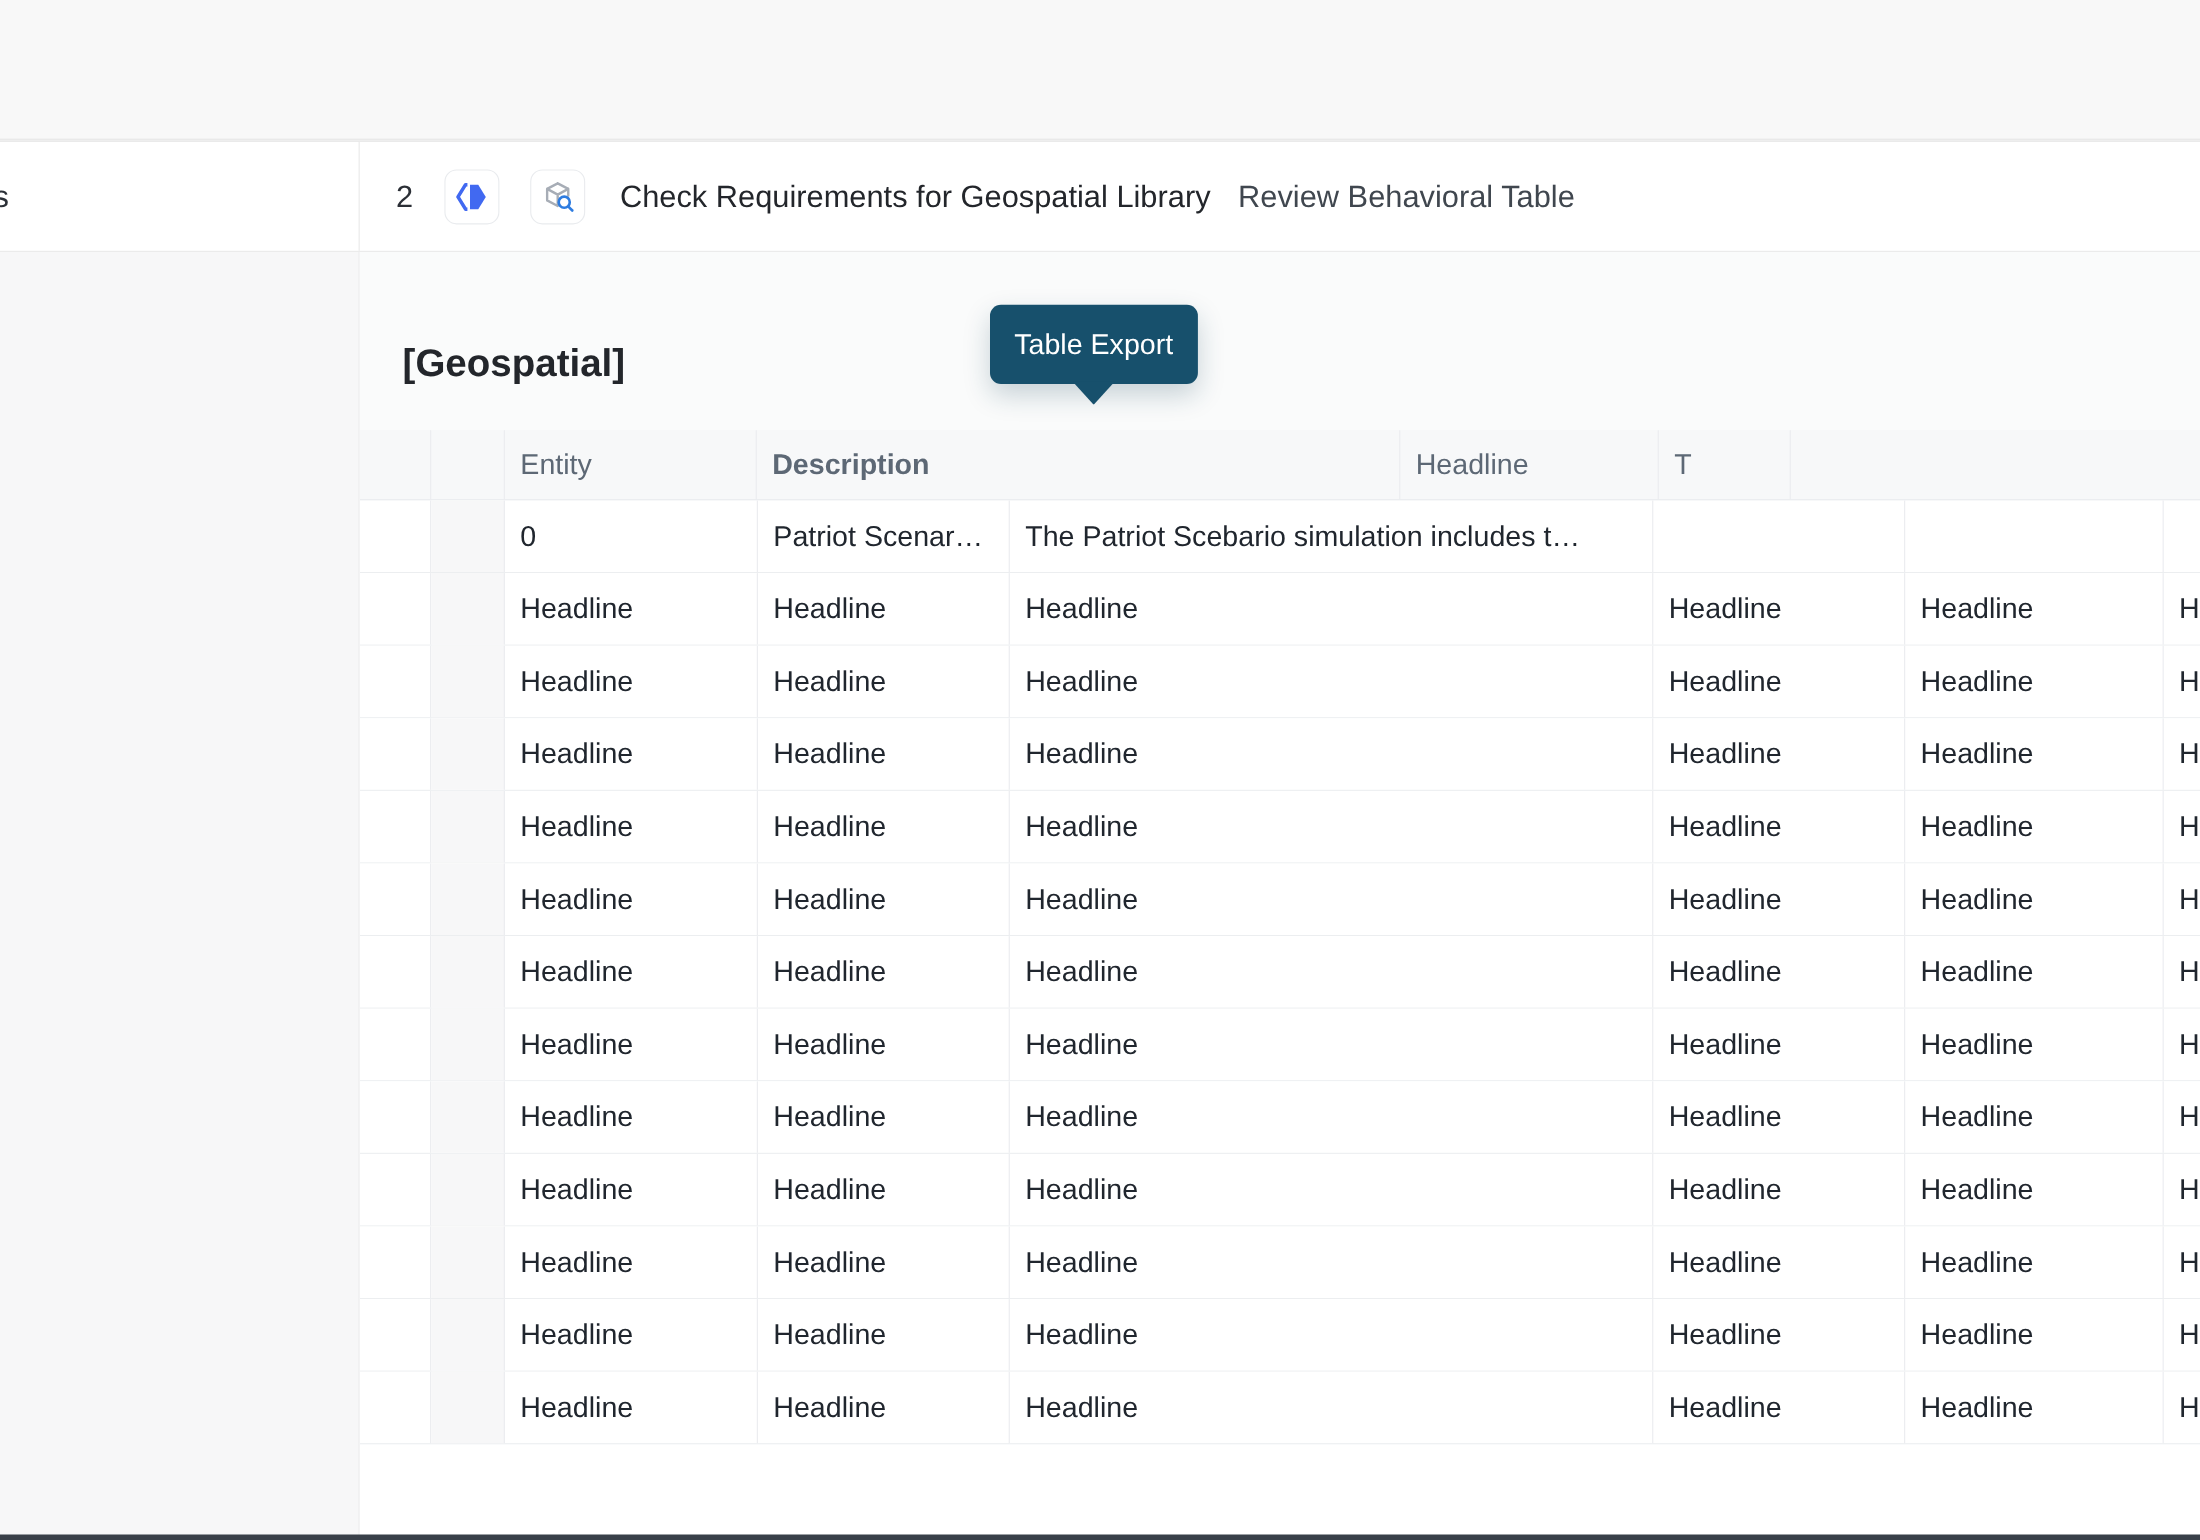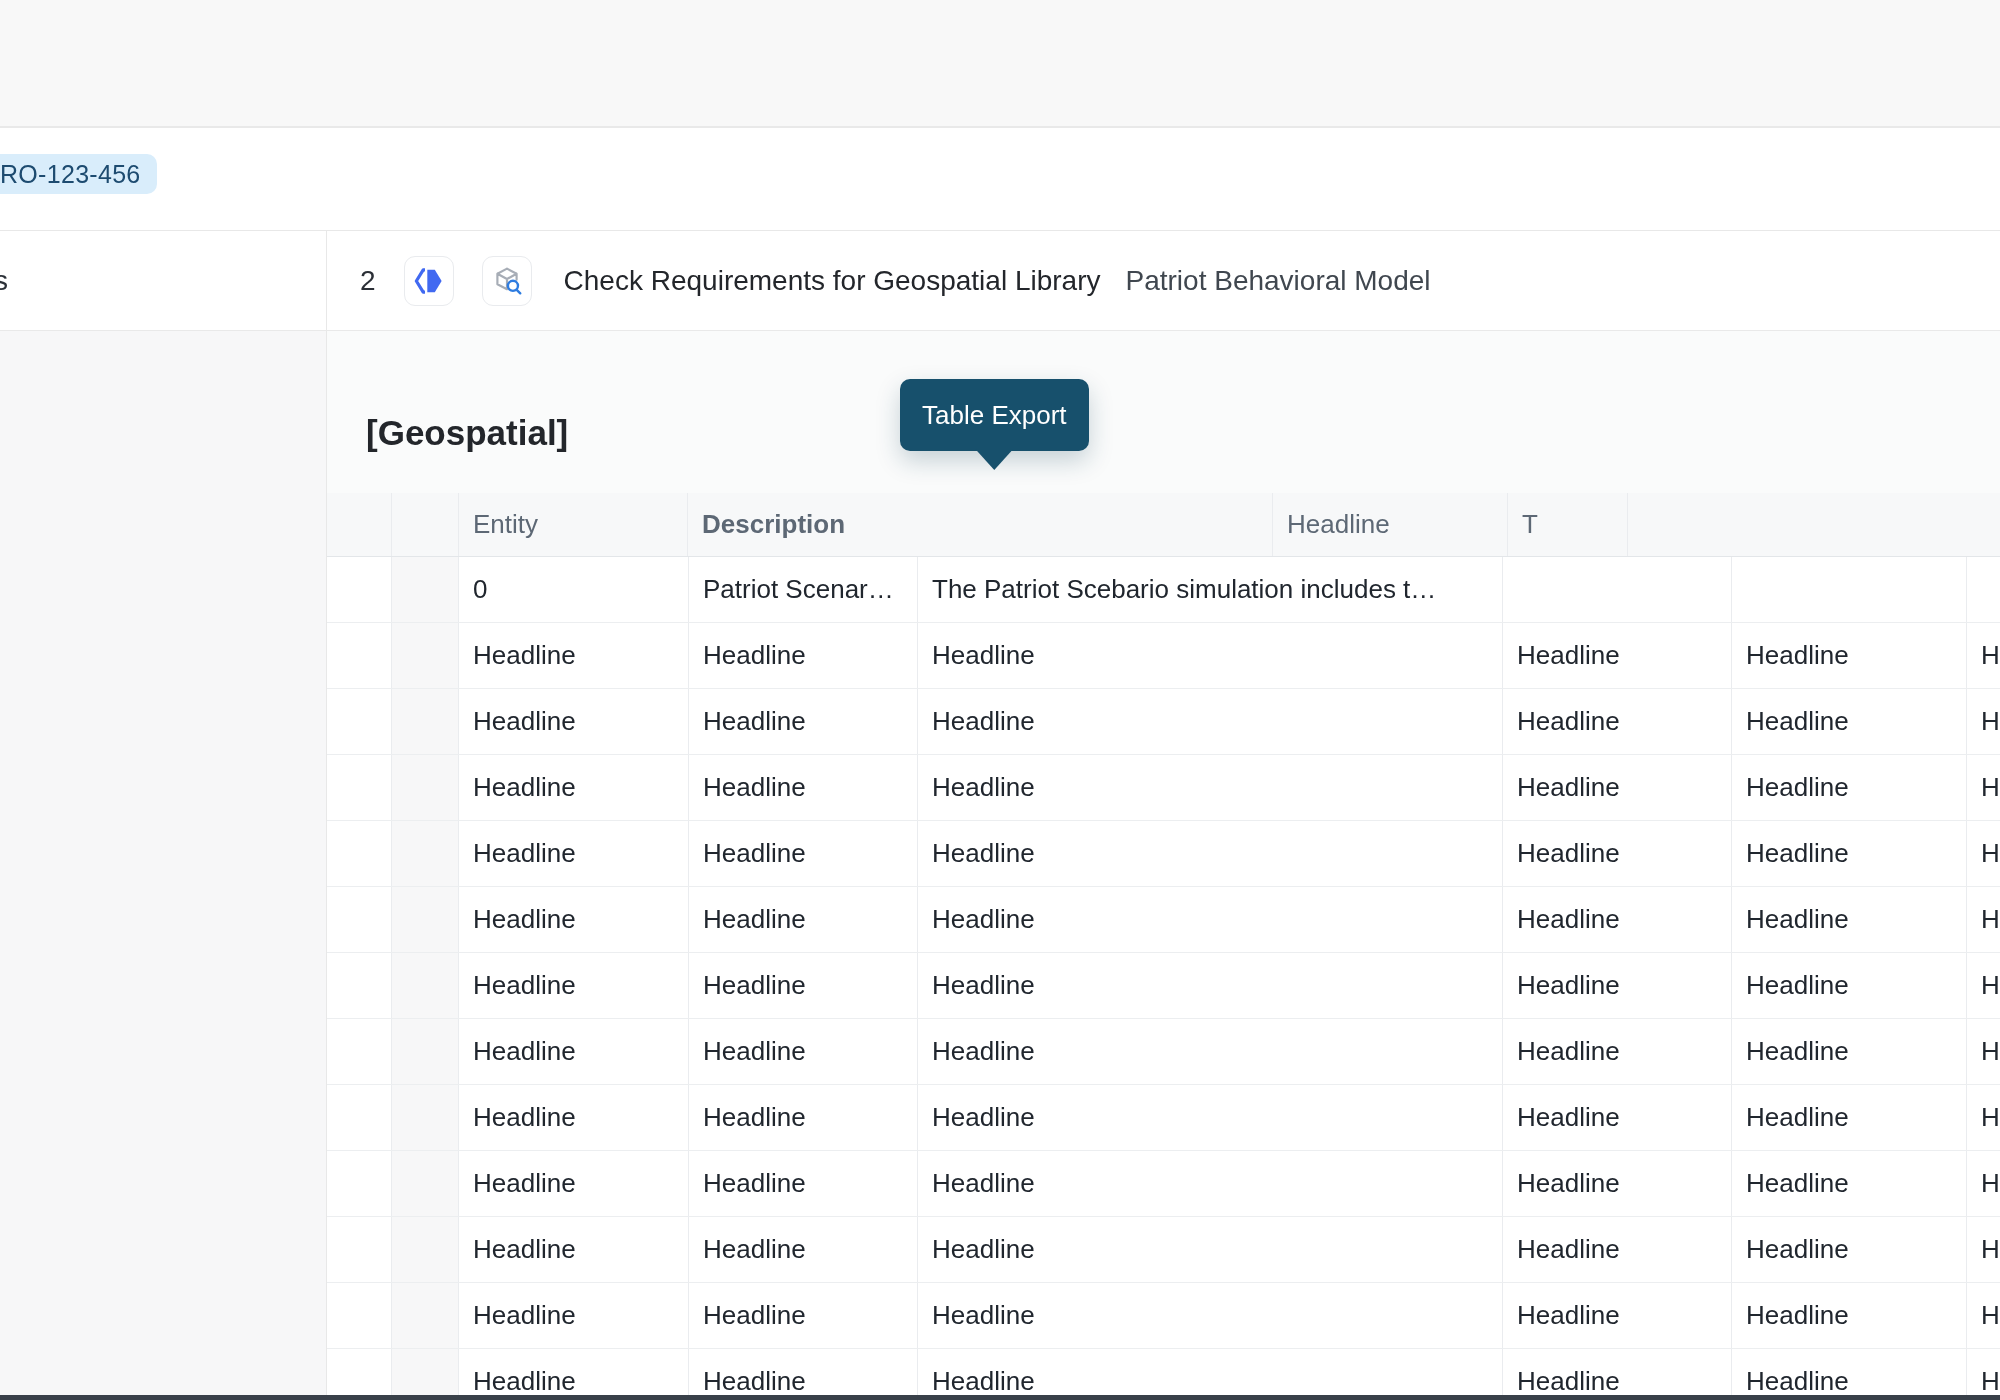--- a/index.html
+++ b/index.html
@@ -58,23 +58,20 @@
   
   .bottombar { position:absolute; left:0; bottom:0; width:2000px; height:5px; background:#394049; z-index:9; }
 </style>
 </head>
 <body>
 
 <div class="app">
 
   <div class="topband"></div>
 
-  <div class="badge-row">
-    <span class="badge">RO-123-456</span>
-  </div>
 
   <div class="header-band">
     <div class="hb-side">
       <span>s</span>
     </div>
     <div class="hb-main">
       <span class="count">2</span>
 
       <button class="iconbtn">
         <svg width="30" height="30" viewBox="0 0 28 28">
@@ -90,21 +87,21 @@
 
       <button class="iconbtn">
         <svg width="32" height="32" viewBox="0 0 28 28" fill="none">
           <path d="M14 3.2 L22.4 7.6 V13 M14 3.2 L5.6 7.6 V16.8 L14 21.2 V12.2 M22.4 7.6 L14 12.2 M5.6 7.6 L14 12.2" stroke="#a7adb6" stroke-width="1.9" stroke-linejoin="round" stroke-linecap="round"></path>
           <circle cx="19.2" cy="18.2" r="4.4" stroke="#2e7ce0" stroke-width="2.1"></circle>
           <path d="M22.5 21.7 L25.6 24.8" stroke="#2e7ce0" stroke-width="2.1" stroke-linecap="round"></path>
         </svg>
       </button>
 
       <span class="tab tab-active">Check Requirements for Geospatial Library</span>
-      <span class="tab tab-inactive">Patriot Behavioral Model</span>
+      <span class="tab tab-inactive">Review Behavioral Table</span>
     </div>
   </div>
 
   <div class="main-row">
     <div class="sidebar"></div>
     <div class="content">
       <div class="title-area">
         <h1 class="tname">[Geospatial]</h1>
         <div class="tooltip">
           <span>Table Export</span>

